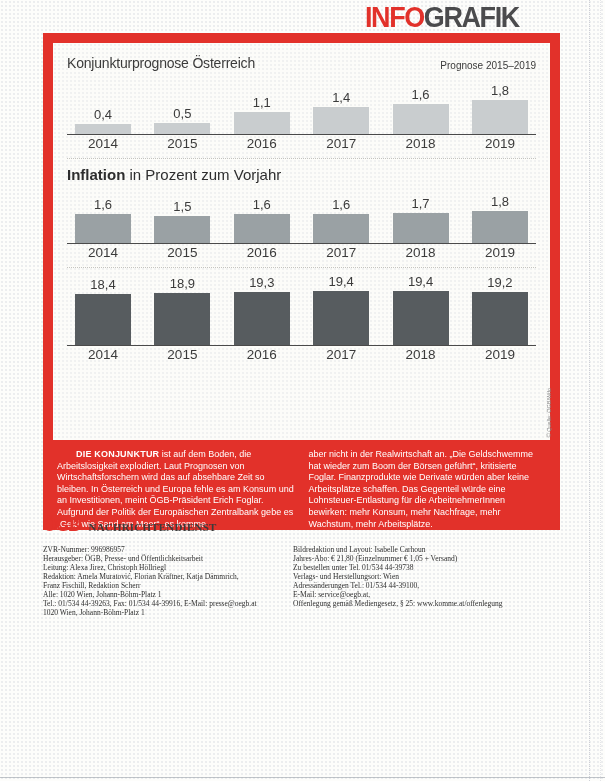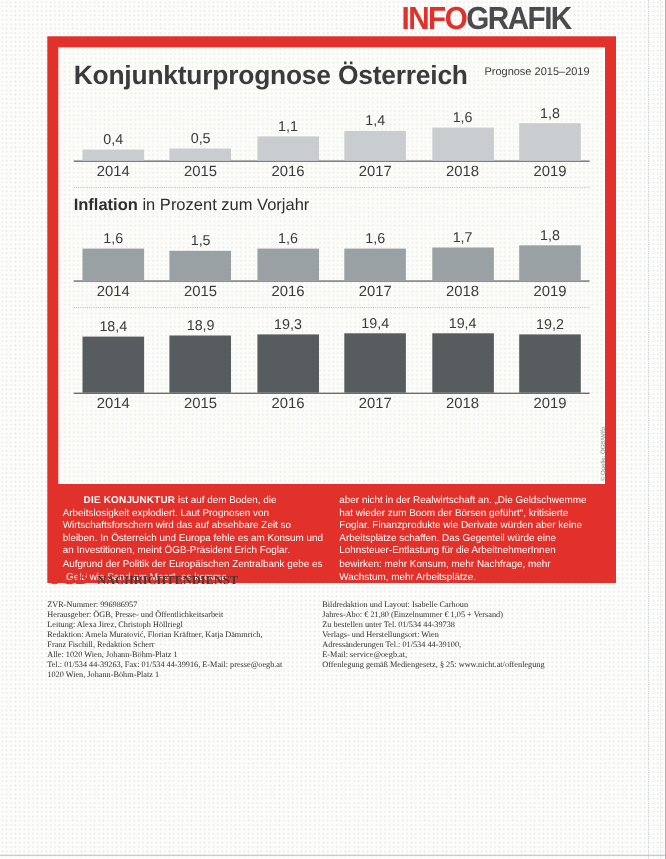--- a/index.html
+++ b/index.html
@@ -24,21 +24,21 @@
     position:absolute;left:43px;top:33px;width:517px;height:497px;
     background:#e2312a;box-sizing:border-box;padding:10px 10px 0 10px;
   }
   .white-panel{
     position:relative;background:#fcfcf9;height:397px;box-sizing:border-box;
     padding:8px 14px 0 14px;
     background-image:radial-gradient(rgba(140,150,165,.10) 1px, transparent 1.1px);
     background-size:4px 4px;
   }
   .panel-header{display:flex;justify-content:space-between;align-items:flex-start;padding:4px 0 6px 0;}
-  .panel-title{font-size:24px;font-weight:bold;color:#3b3b3b;letter-spacing:-.2px;}
+  .panel-title{font-size:14px;font-weight:normal;color:#3b3b3b;letter-spacing:-.2px;}
   .panel-subtitle{font-size:10px;color:#3b3b3b;margin-top:5px;}
   
   .chart-section{padding-top:5px;}
   .chart-section.sep{border-top:1px dotted #c4c4c0;margin-top:7px;}
   .chart-heading{font-size:15px;color:#2e2e2e;padding:2px 0 10px 0;}
   .chart-heading .bold{font-weight:bold;}
   .bars-row{
     display:flex;justify-content:space-between;align-items:flex-end;
     border-bottom:1.5px solid #4a4a4a;padding:0 8px;
   }
@@ -225,20 +225,20 @@
         <div>Tel.: 01/534 44-39263, Fax: 01/534 44-39916, E-Mail: presse@oegb.at</div>
         <div>1020 Wien, Johann-Böhm-Platz 1</div>
       </div>
     <div class="f-col f-right">
         <div>Bildredaktion und Layout: Isabelle Carhoun</div>
         <div>Jahres-Abo: € 21,80 (Einzelnummer € 1,05 + Versand)</div>
         <div>Zu bestellen unter Tel. 01/534 44-39738</div>
         <div>Verlags- und Herstellungsort: Wien</div>
         <div>Adressänderungen Tel.: 01/534 44-39100,</div>
         <div>E-Mail: service@oegb.at,</div>
-        <div>Offenlegung gemäß Mediengesetz, § 25: www.nicht.at/offenlegung</div>
+        <div>Offenlegung gemäß Mediengesetz, § 25: www.komme.at/offenlegung</div>
       </div>
   </div>
 </div>
 
 <div class="scan-vline"></div>
 <div class="scan-vline2"></div>
 <div class="scan-bottomline"></div>
 
 </body></html>

